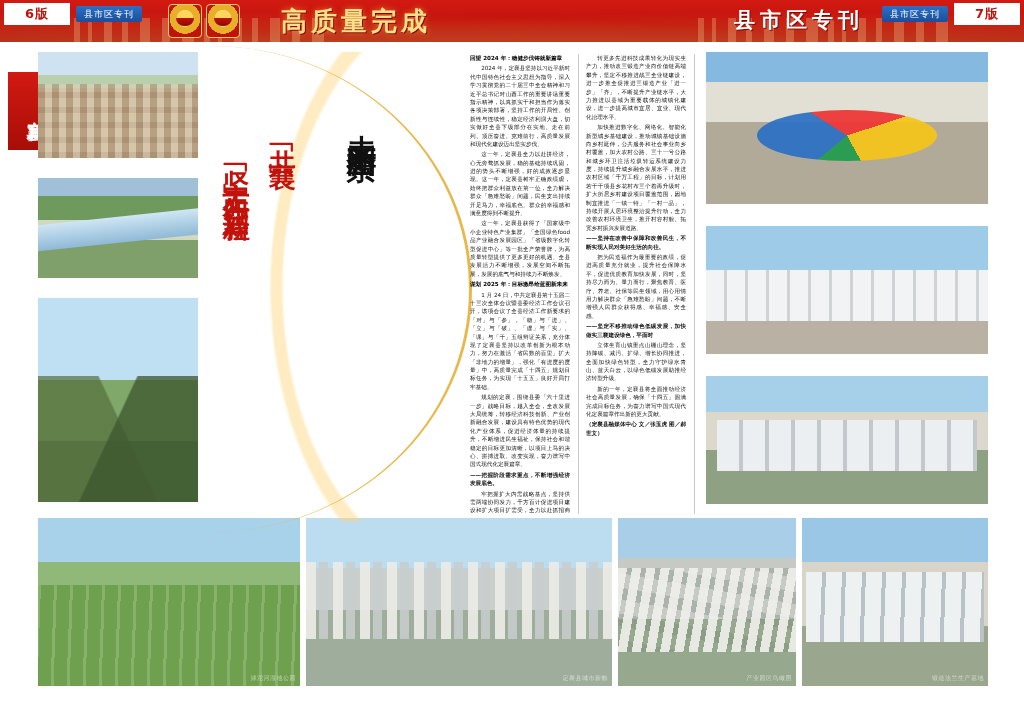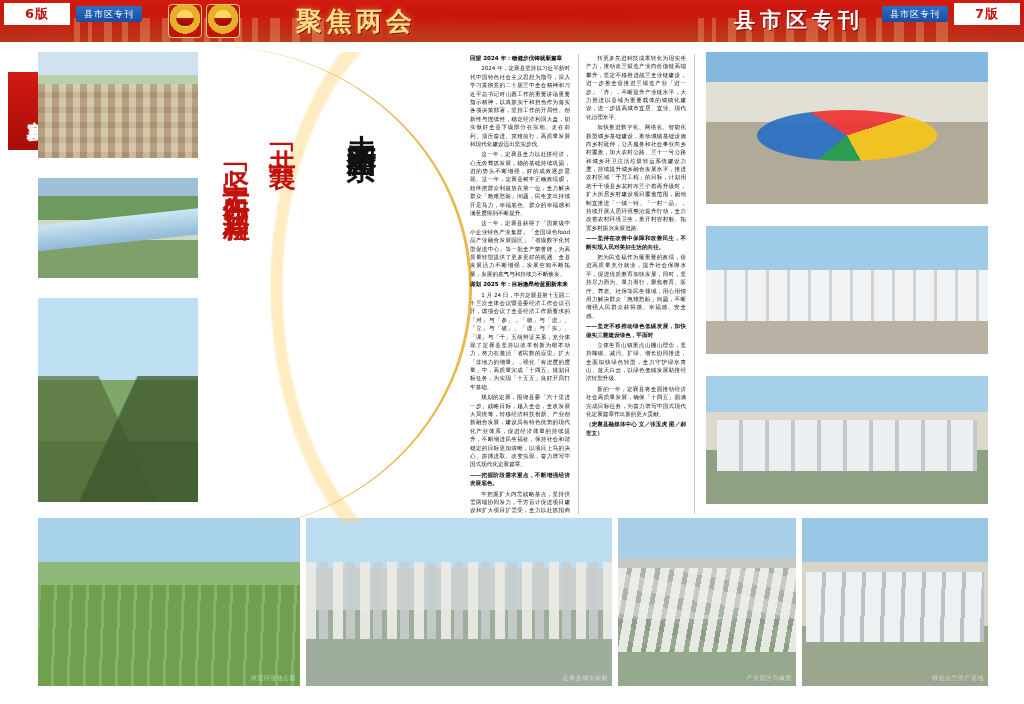--- a/index.html
+++ b/index.html
@@ -238,21 +238,21 @@
     <div class="sky-r"></div>
 
     <div class="page-num-left">6版</div>
     <div class="ribbon-l">县市区专刊</div>
 
     <div class="emblem-wrap">
       <div class="emblem"></div>
       <div class="emblem"></div>
     </div>
 
-    <div class="masthead-title">聚焦两会</div>
+    <div class="masthead-title">高质量完成</div>
     <div class="masthead-section">县市区专刊</div>
 
     <div class="ribbon-r">县市区专刊</div>
     <div class="page-num-right">7版</div>
   </div>
 
   <div class="county-tab">定襄县</div>
 
   <div class="photo" style="left:38px; top:52px; width:160px; height:106px;">
     <div class="img village"></div>

